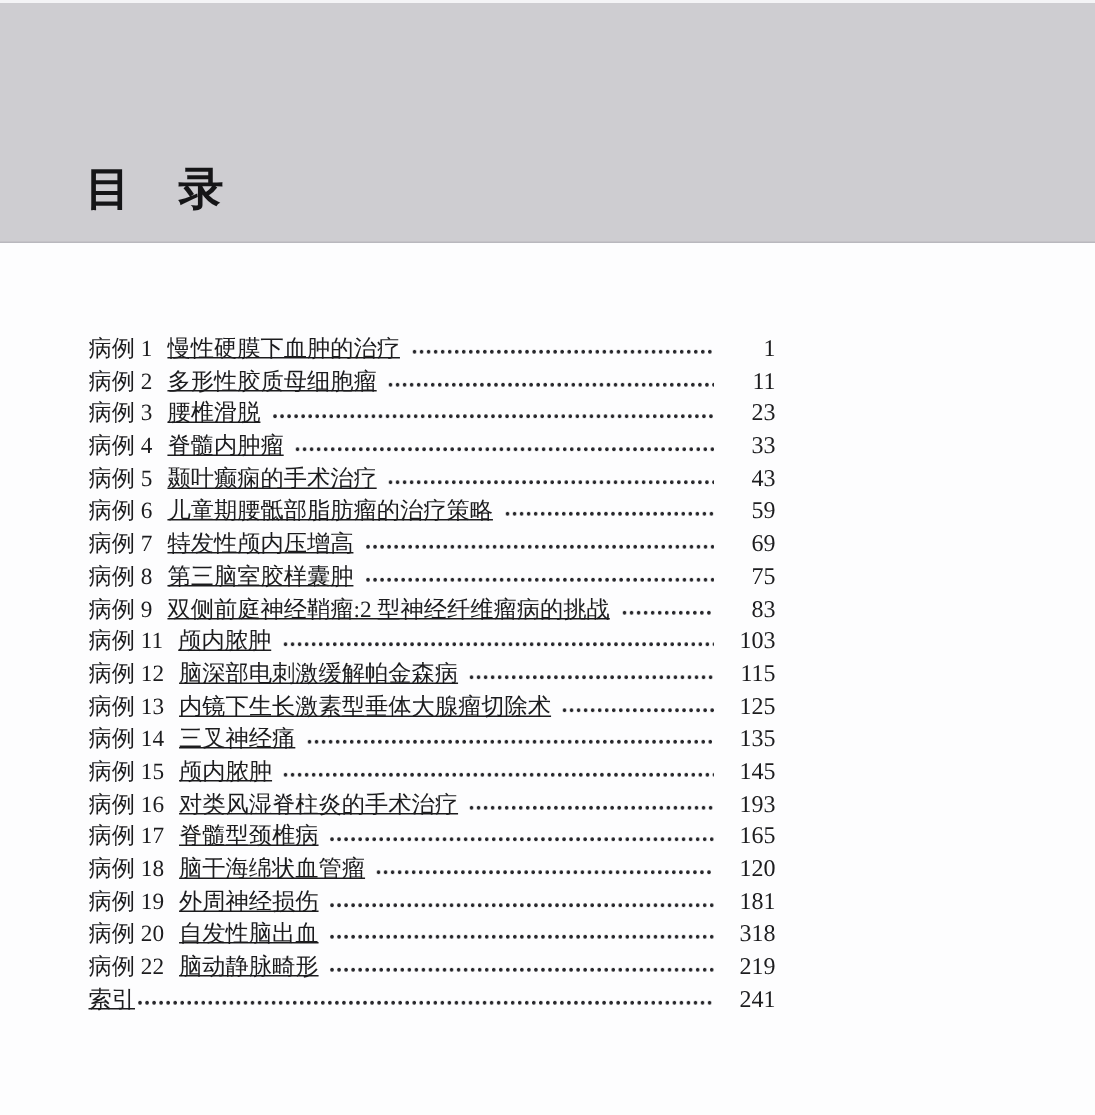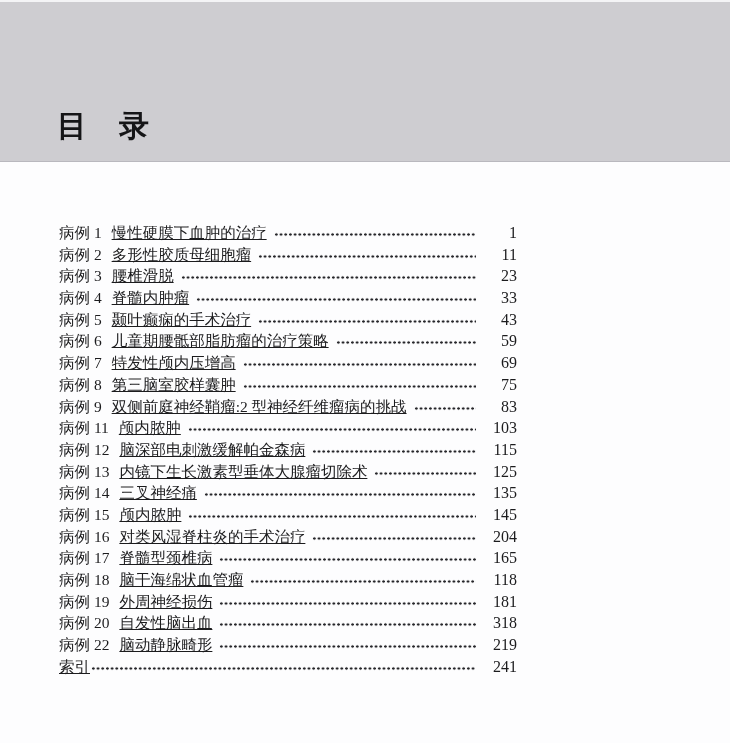--- a/index.html
+++ b/index.html
@@ -90,20 +90,20 @@
     <div class="row"><span class="label">病例 5</span><span class="title">颞叶癫痫的手术治疗</span><span class="leader"></span><span class="num">43</span></div>
     <div class="row"><span class="label">病例 6</span><span class="title">儿童期腰骶部脂肪瘤的治疗策略</span><span class="leader"></span><span class="num">59</span></div>
     <div class="row"><span class="label">病例 7</span><span class="title">特发性颅内压增高</span><span class="leader"></span><span class="num">69</span></div>
     <div class="row"><span class="label">病例 8</span><span class="title">第三脑室胶样囊肿</span><span class="leader"></span><span class="num">75</span></div>
     <div class="row"><span class="label">病例 9</span><span class="title">双侧前庭神经鞘瘤:2 型神经纤维瘤病的挑战</span><span class="leader"></span><span class="num">83</span></div>
     <div class="row"><span class="label">病例 11</span><span class="title">颅内脓肿</span><span class="leader"></span><span class="num">103</span></div>
     <div class="row"><span class="label">病例 12</span><span class="title">脑深部电刺激缓解帕金森病</span><span class="leader"></span><span class="num">115</span></div>
     <div class="row"><span class="label">病例 13</span><span class="title">内镜下生长激素型垂体大腺瘤切除术</span><span class="leader"></span><span class="num">125</span></div>
     <div class="row"><span class="label">病例 14</span><span class="title">三叉神经痛</span><span class="leader"></span><span class="num">135</span></div>
     <div class="row"><span class="label">病例 15</span><span class="title">颅内脓肿</span><span class="leader"></span><span class="num">145</span></div>
-    <div class="row"><span class="label">病例 16</span><span class="title">对类风湿脊柱炎的手术治疗</span><span class="leader"></span><span class="num">204</span></div>
+    <div class="row"><span class="label">病例 16</span><span class="title">对类风湿脊柱炎的手术治疗</span><span class="leader"></span><span class="num">193</span></div>
     <div class="row"><span class="label">病例 17</span><span class="title">脊髓型颈椎病</span><span class="leader"></span><span class="num">165</span></div>
-    <div class="row"><span class="label">病例 18</span><span class="title">脑干海绵状血管瘤</span><span class="leader"></span><span class="num">118</span></div>
+    <div class="row"><span class="label">病例 18</span><span class="title">脑干海绵状血管瘤</span><span class="leader"></span><span class="num">120</span></div>
     <div class="row"><span class="label">病例 19</span><span class="title">外周神经损伤</span><span class="leader"></span><span class="num">181</span></div>
     <div class="row"><span class="label">病例 20</span><span class="title">自发性脑出血</span><span class="leader"></span><span class="num">318</span></div>
     <div class="row"><span class="label">病例 22</span><span class="title">脑动静脉畸形</span><span class="leader"></span><span class="num">219</span></div>
     <div class="row plain"><span class="title">索引</span><span class="leader"></span><span class="num">241</span></div>
   </div>
 
 </body></html>

